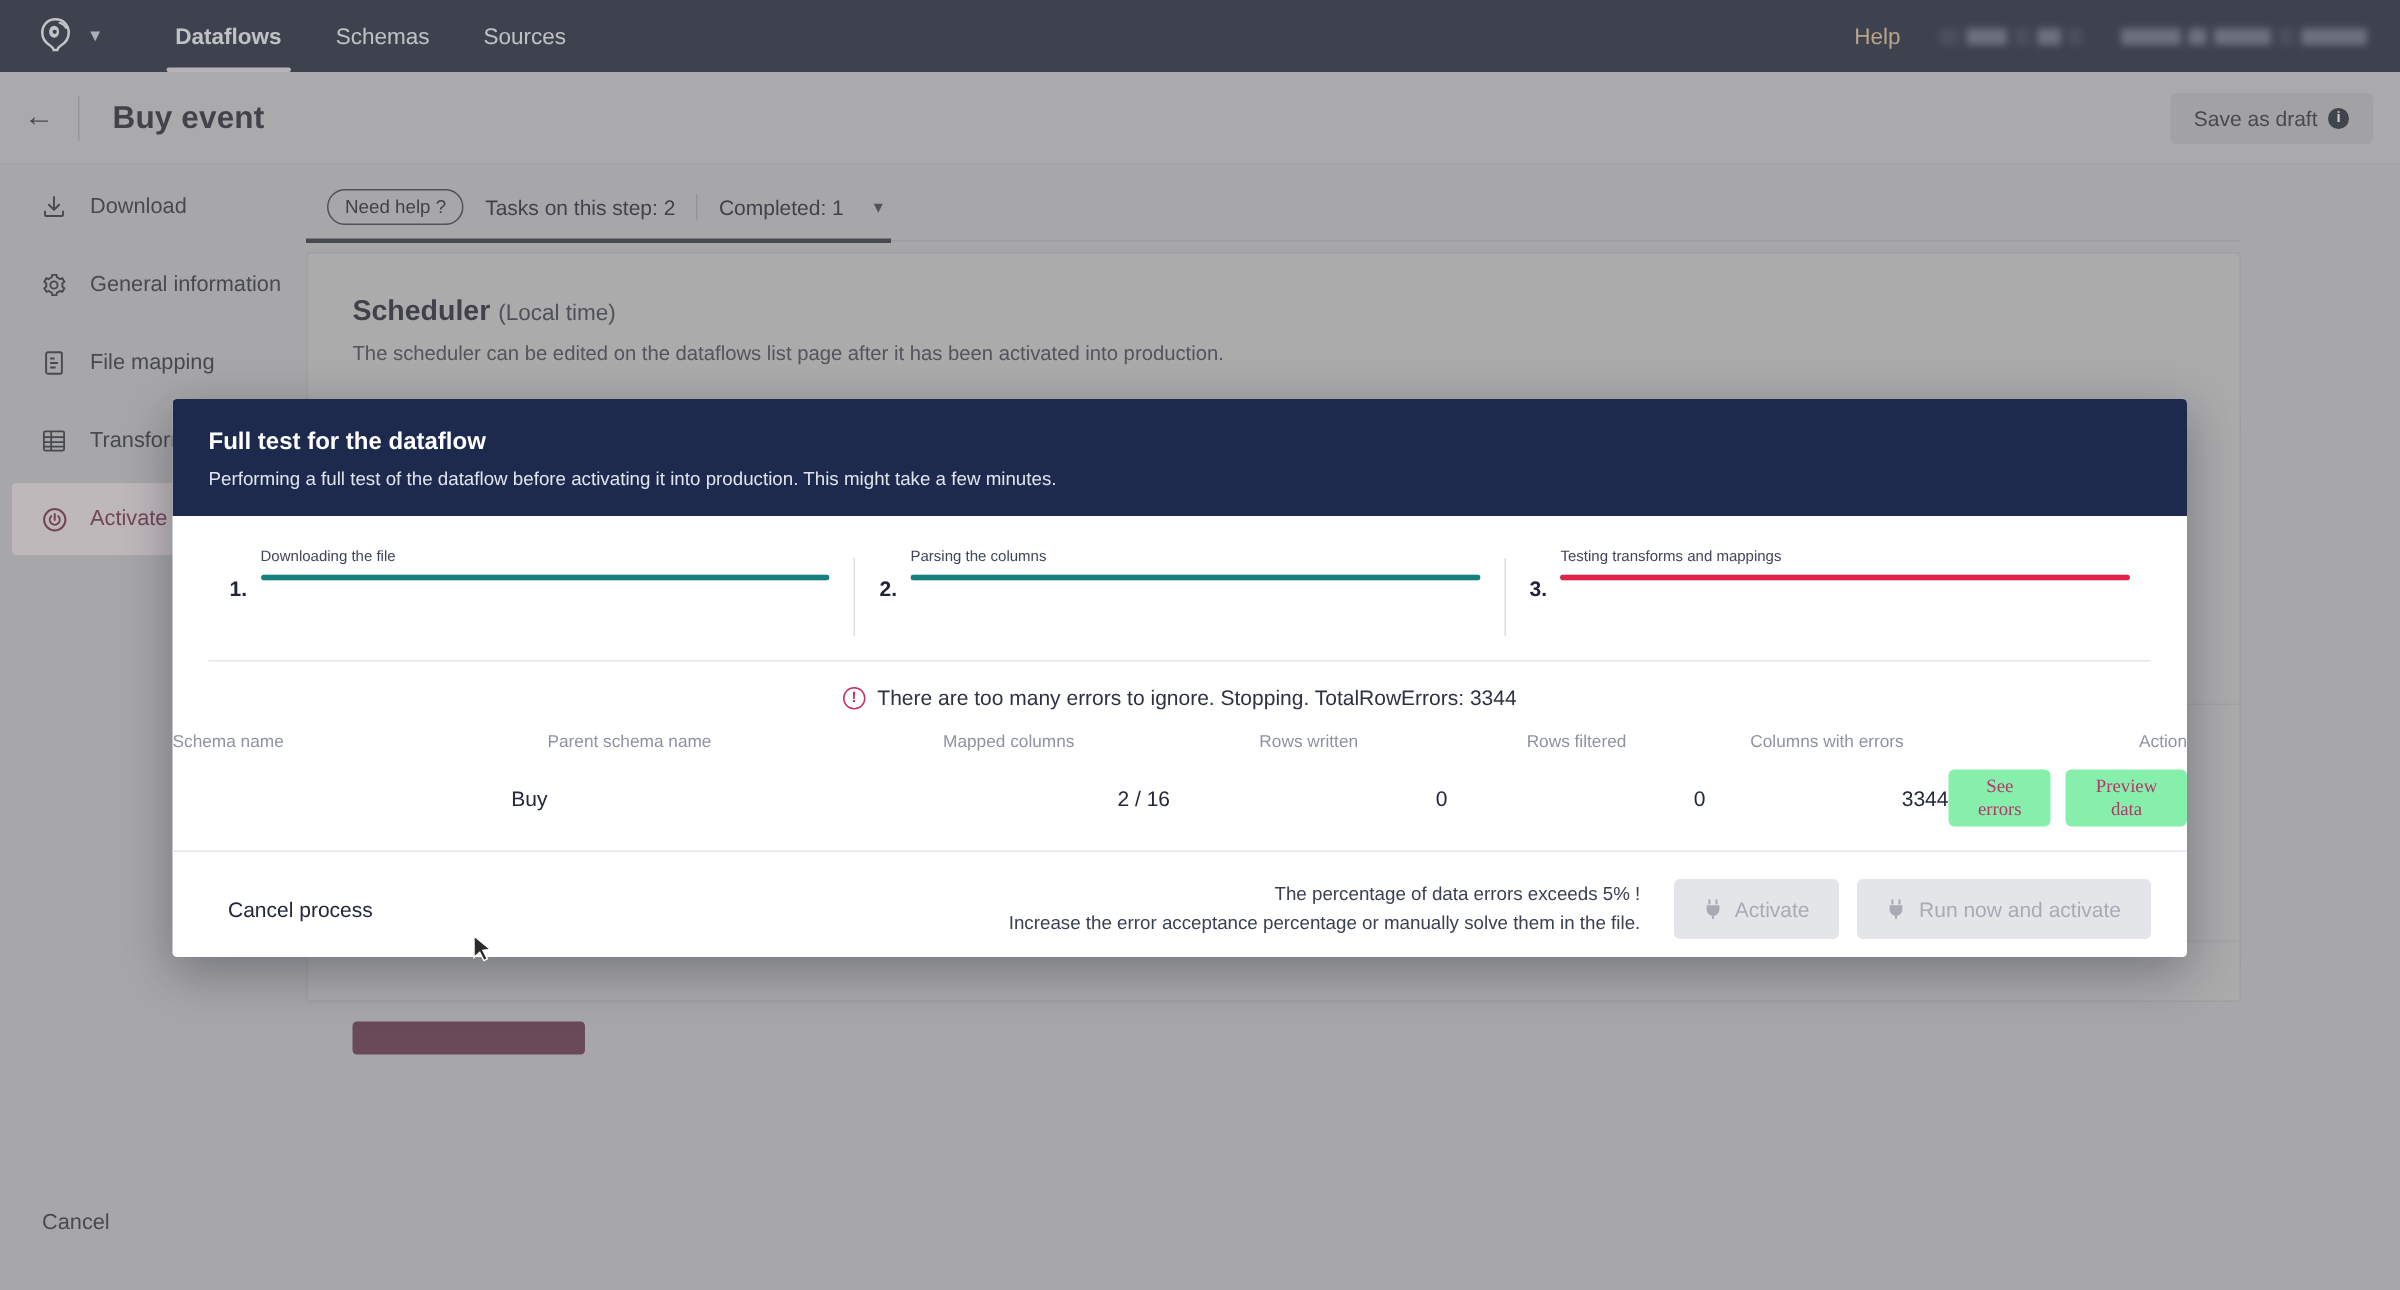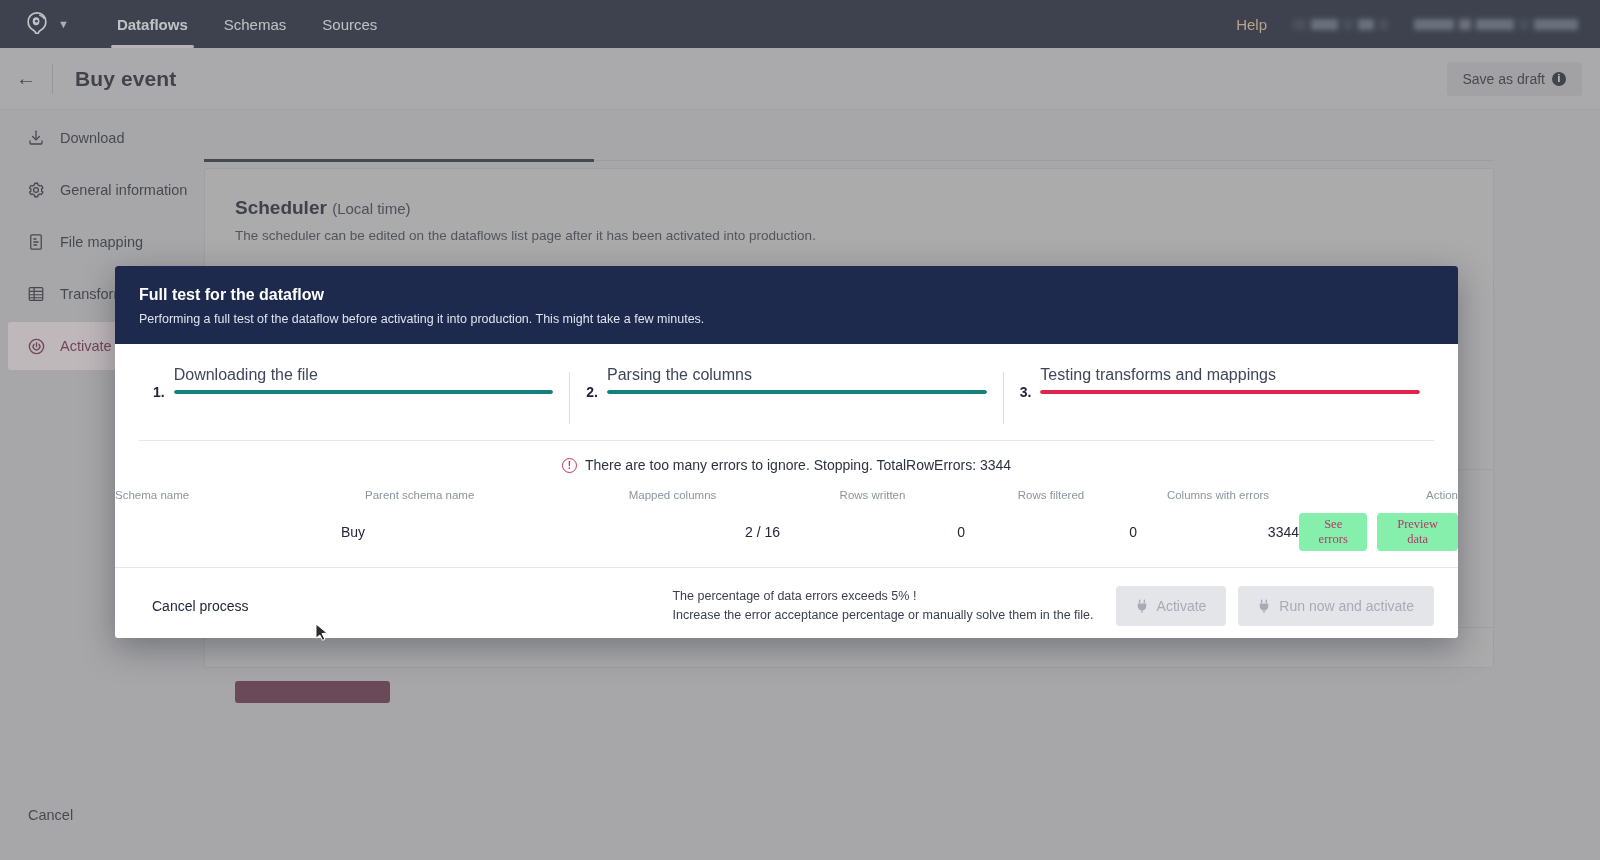--- a/index.html
+++ b/index.html
@@ -135,21 +135,21 @@
   .modal-title { color:#ffffff; font-size:16px; font-weight:700; }
   .modal-sub { color:#dfe4ee; font-size:12.5px; margin-top:8px; }
 
   .steps { display:flex; align-items:flex-start; padding:22px 22px 0 22px; height:96px; }
   .step { display:flex; align-items:flex-start; gap:9px; padding:0 16px; }
   .step:nth-child(1) { width:440px; }
   .step:nth-child(3) { width:440px; }
   .step:nth-child(5) { width:440px; }
   .step-num { font-size:14px; color:#20253a; font-weight:600; padding-top:18px; }
   .step-body { flex:1; }
-  .step-label { font-size:16px; color:#40465a; margin-bottom:6px; }
+  .step-label { font-size:10px; color:#40465a; margin-bottom:6px; }
   .bar { height:4px; border-radius:3px; background:#e3e5ea; overflow:hidden; }
   .bar > i { display:block; height:100%; border-radius:3px; }
   .step-divider { width:1px; height:52px; background:#dcdee4; margin-top:6px; }
 
   .mid-rule { height:1px; background:#e6e7eb; margin:0 24px; }
 
   .err-line {
     display:flex; align-items:center; justify-content:center; gap:8px;
     padding:16px 0 14px 0; font-size:14px; color:#2d3242;
   }
@@ -174,21 +174,21 @@
     background:#86efac; color:#b4376a; font-size:12.5px;
     border:none; border-radius:4px; padding:4px 13px; cursor:pointer;
     font-family:Liberation Serif, serif;
   }
 
   .modal-foot-rule { height:1px; background:#e6e7eb; }
   .modal-foot {
     display:flex; align-items:center; height:76px; padding:0 24px;
   }
   .cancel-process { font-size:14px; color:#22273a; cursor:pointer; padding-left:13px; }
-  .foot-msg { margin-left:auto; text-align:left; font-size:12.5px; color:#3a3f51; line-height:1.5; padding-right:12px; }
+  .foot-msg { margin-left:auto; text-align:right; font-size:12.5px; color:#3a3f51; line-height:1.5; padding-right:12px; }
   .foot-btns { display:flex; gap:12px; padding-left:10px; }
   .dis-btn {
     background:#e4e5e9; color:#a8abb6; border:none; border-radius:4px;
     font-size:14px; padding:0 20px; height:40px;
     display:flex; align-items:center; gap:9px; cursor:not-allowed;
     font-family:"Liberation Sans", sans-serif;
   }
   .plug { width:12px; height:14px; display:block; }
 
   
@@ -301,20 +301,27 @@
               <path d="M15 9a4.2 4.2 0 11-6 0"></path>
             </svg>
           </span>
           <span>Activate</span>
         </div>
 
         <div class="side-cancel">Cancel</div>
       </div>
 
       <div class="tabs-strip">
+        <div class="tab-pill">
+          <span class="need-help">Need help ?</span>
+          <span>Tasks on this step: 2</span>
+          <span class="tab-sep"></span>
+          <span>Completed: 1</span>
+          <span class="tab-caret">▾</span>
+        </div>
         <div class="tab-underline"></div>
         <div class="tab-underline-rest"></div>
       </div>
 
       <div class="main-panel">
         <div class="sched-title">
           <b>Scheduler</b>
           <span>(Local time)</span>
         </div>
         <div class="sched-sub">The scheduler can be edited on the dataflows list page after it has been activated into production.</div>

